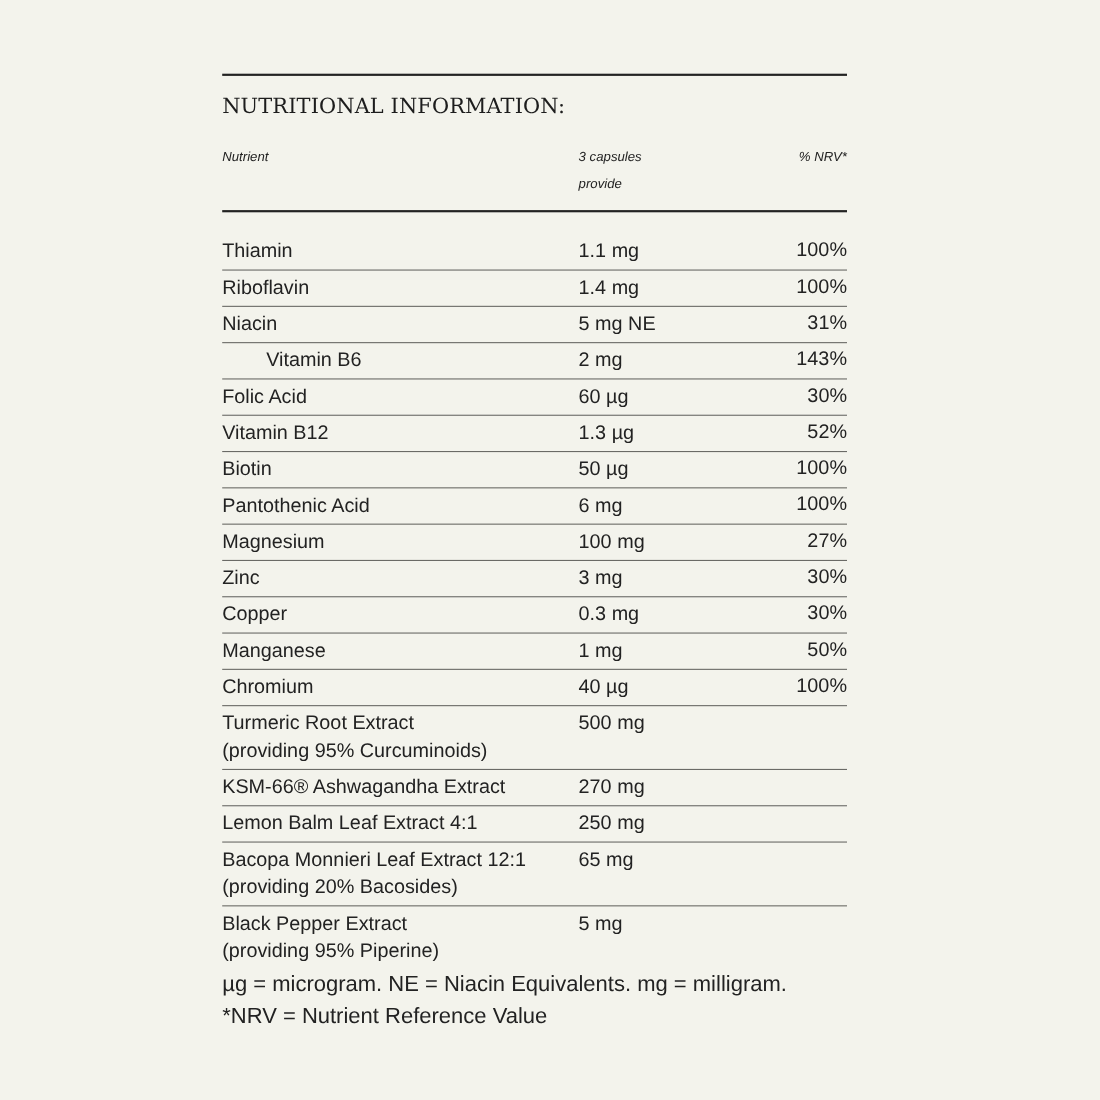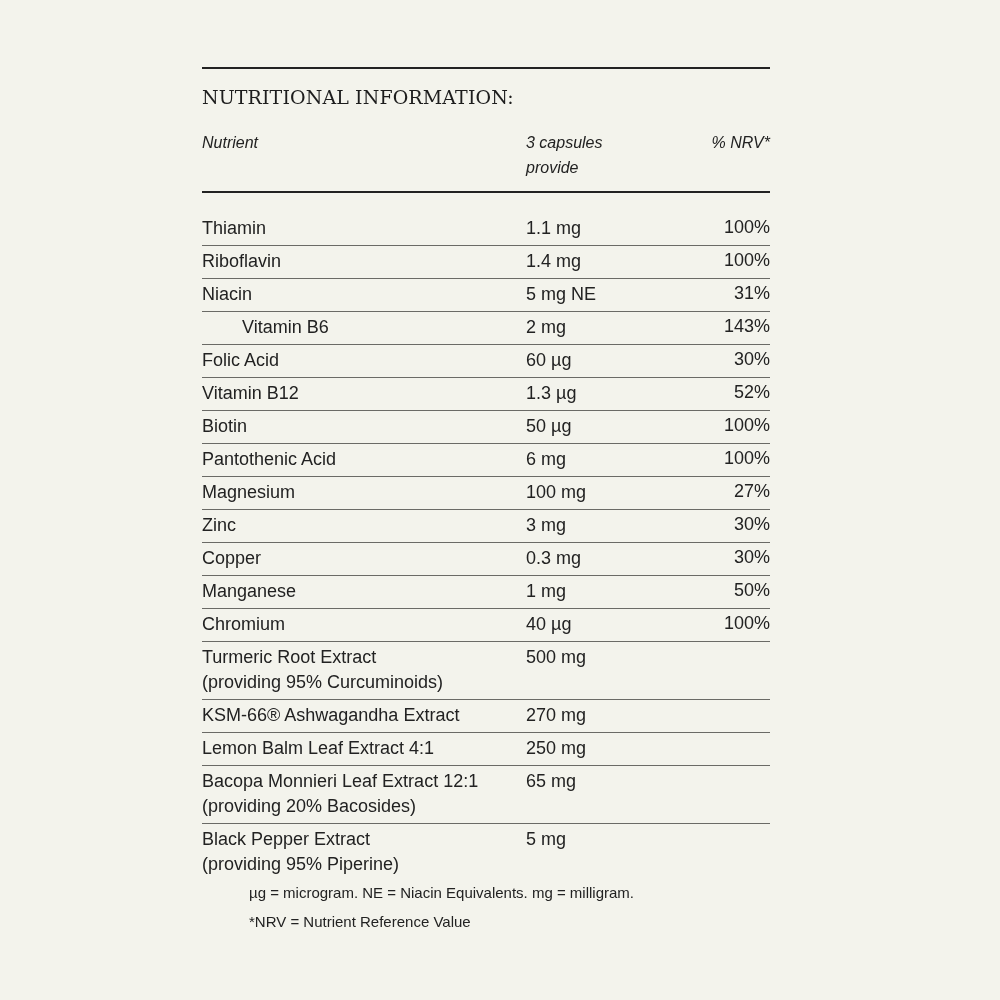--- a/index.html
+++ b/index.html
@@ -1,27 +1,27 @@
 <!DOCTYPE html>
 <html><head>
 <meta charset="utf-8">
 <style>
   html, body { margin:0; padding:0; }
   body { width:1000px; height:1000px; background:#f3f3ec; position:relative; overflow:hidden; color:#222; }
   .wrap { position:absolute; left:202px; top:0; width:568px; }
   .rule-thick { position:absolute; left:0; width:568px; height:2px; background:#222; }
   .title { position:absolute; left:0; top:86px; font-family:"DejaVu Serif","Liberation Serif",serif; font-size:19px; letter-spacing:0.1px; color:#1d1d1d; }
-  .hdr { position:absolute; top:130px; font-family:"Liberation Sans",sans-serif; font-style:italic; font-size:16px; line-height:25px; color:#222; }
+  .hdr { position:absolute; top:130px; font-family:"Liberation Sans",sans-serif; font-style:italic; font-size:12px; line-height:25px; color:#222; }
   .rows { position:absolute; left:0; top:213px; width:568px; }
   .row { position:relative; border-bottom:1px solid #6a6a66; font-family:"Liberation Sans",sans-serif; font-size:18px; line-height:25px; padding:3px 0 4px 0; }
   .row:last-child { border-bottom:none; }
   .c-name { display:block; width:320px; }
   .c-amt { position:absolute; left:324px; top:3px; }
   .c-nrv { position:absolute; right:0; top:2px; text-align:center; }
-  .foot { position:absolute; left:0; font-family:"Liberation Sans",sans-serif; font-size:15px; color:#222;margin-left:47px; }
+  .foot { position:absolute; left:0; font-family:"Liberation Sans",sans-serif; font-size:20px; color:#222; }
 </style>
 </head>
 <body>
 
 <div class="wrap">
   <div class="rule-thick" style="top:67px;"></div>
   <div class="title">NUTRITIONAL INFORMATION:</div>
   <div class="hdr" style="left:0;">Nutrient</div>
   <div class="hdr" style="left:324px; white-space:pre-line;">3 capsules
 provide</div>

